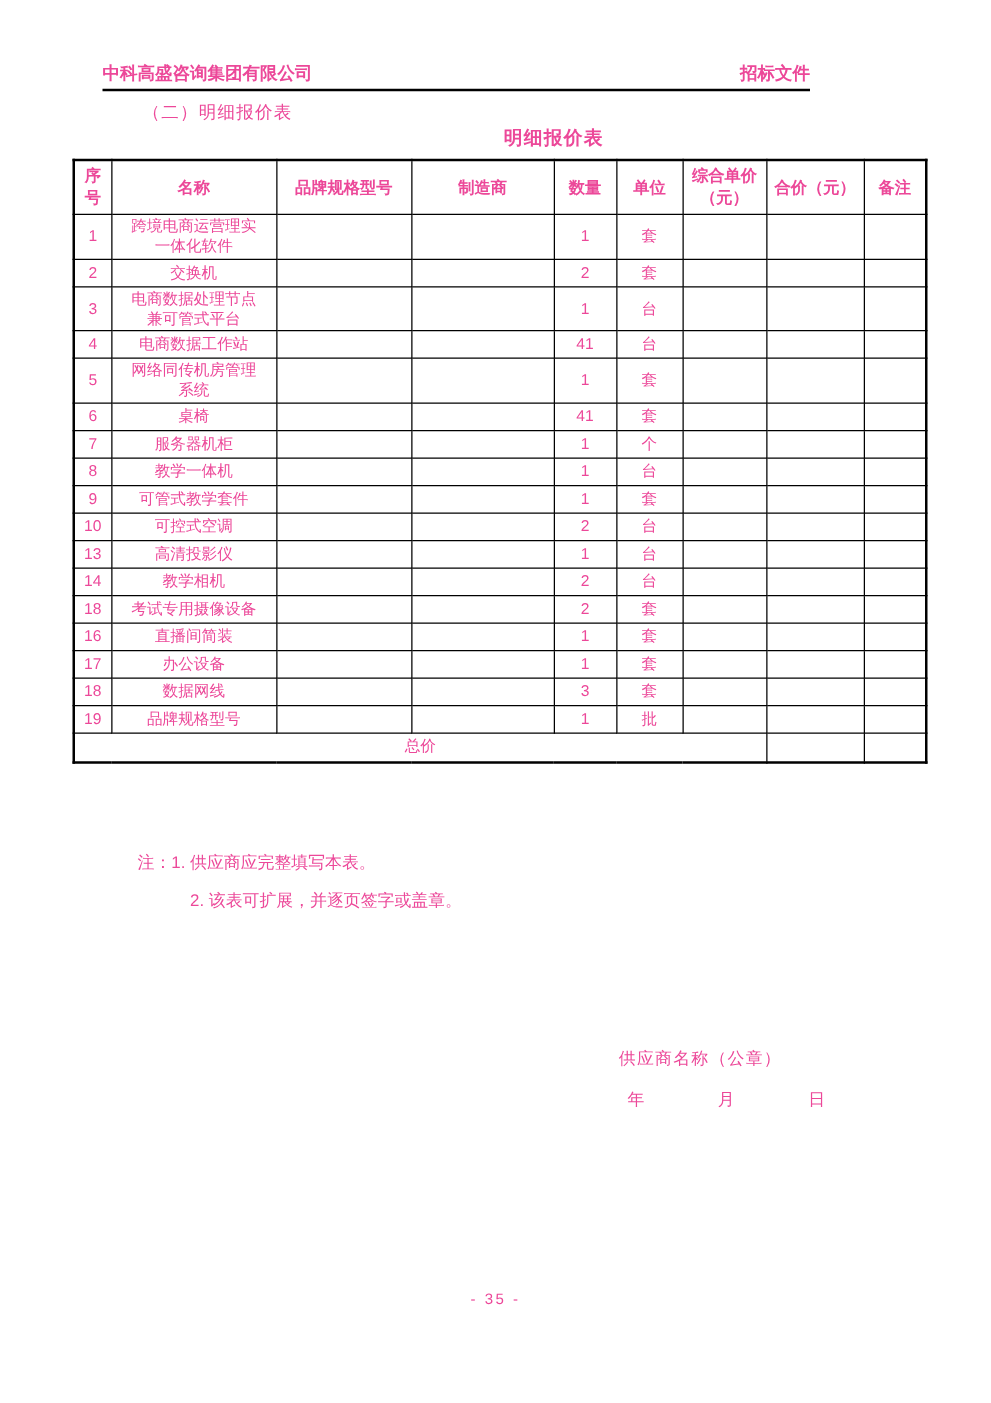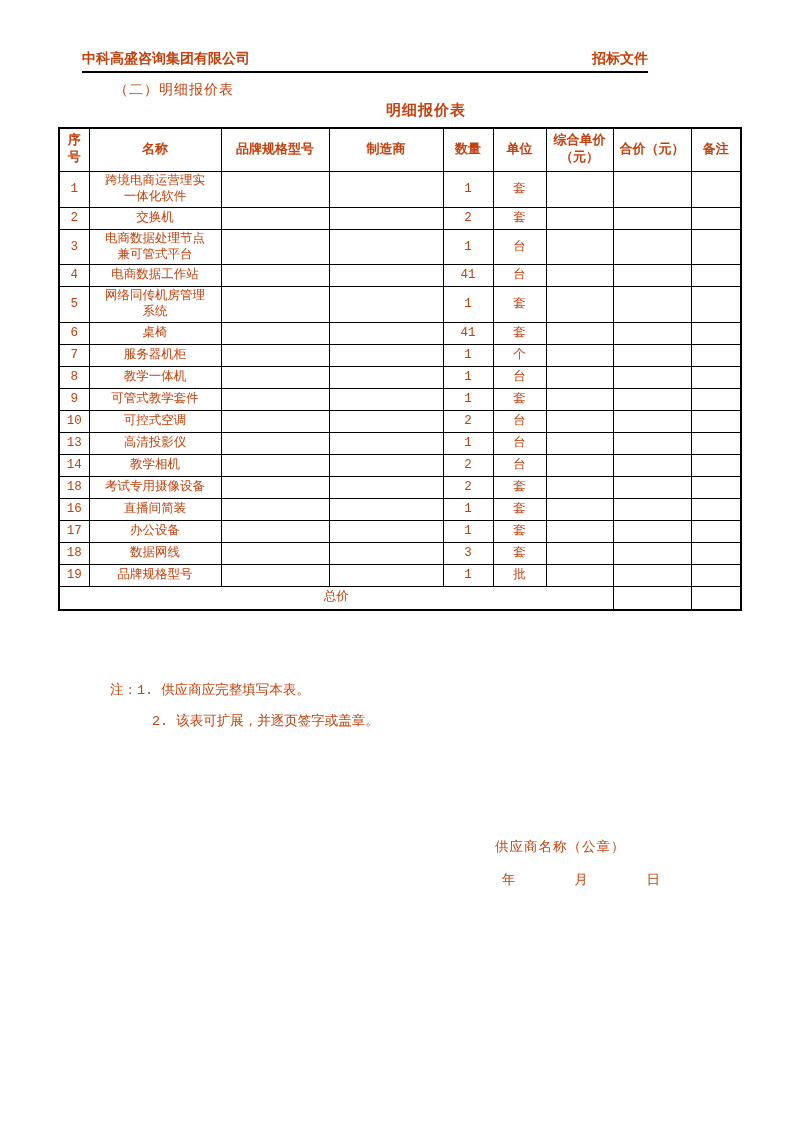--- a/index.html
+++ b/index.html
@@ -1,22 +1,22 @@
 <!DOCTYPE html>
 <html><head>
 <meta charset="utf-8">
 <style>
   html, body { margin: 0; padding: 0; background: #ffffff; }
   .page {
     position: relative;
     width: 793px;
     height: 1122px;
     background: #ffffff;
-    color: #c2410c;
-    font-family: Liberation Mono, monospace;
+    color: #ec4899;
+    font-family: Liberation Sans, sans-serif;
     overflow: hidden;
   }
   .doc-header {
     position: absolute;
     left: 82px; top: 50px;
     width: 566px;
     display: flex;
     justify-content: space-between;
     align-items: flex-end;
     font-weight: bold;
@@ -25,21 +25,21 @@
     padding-bottom: 3px;
   }
   .section-heading {
     position: absolute;
     left: 114px; top: 81px;
     font-size: 14px;
     letter-spacing: 1px;
   }
   .table-title {
     position: absolute;
-    left: 56px; top: 101px;
+    left: 73px; top: 101px;
     width: 682px;
     text-align: center;
     text-indent: 58px;
     font-weight: bold;
     font-size: 15px;
     letter-spacing: 1px;
   }
   table.quote-table {
     position: absolute;
     left: 58px; top: 127px;
@@ -341,14 +341,15 @@
   <div class="note-line-1">注：1. 供应商应完整填写本表。</div>
   <div class="note-line-2">2. 该表可扩展，并逐页签字或盖章。</div>
 
   <div class="supplier-label">供应商名称（公章）</div>
   <div class="date-line">
     <span>年</span>
     <span>月</span>
     <span>日</span>
   </div>
 
+  <div class="page-number">- 35 -</div>
 
 </div>
 
 </body></html>

